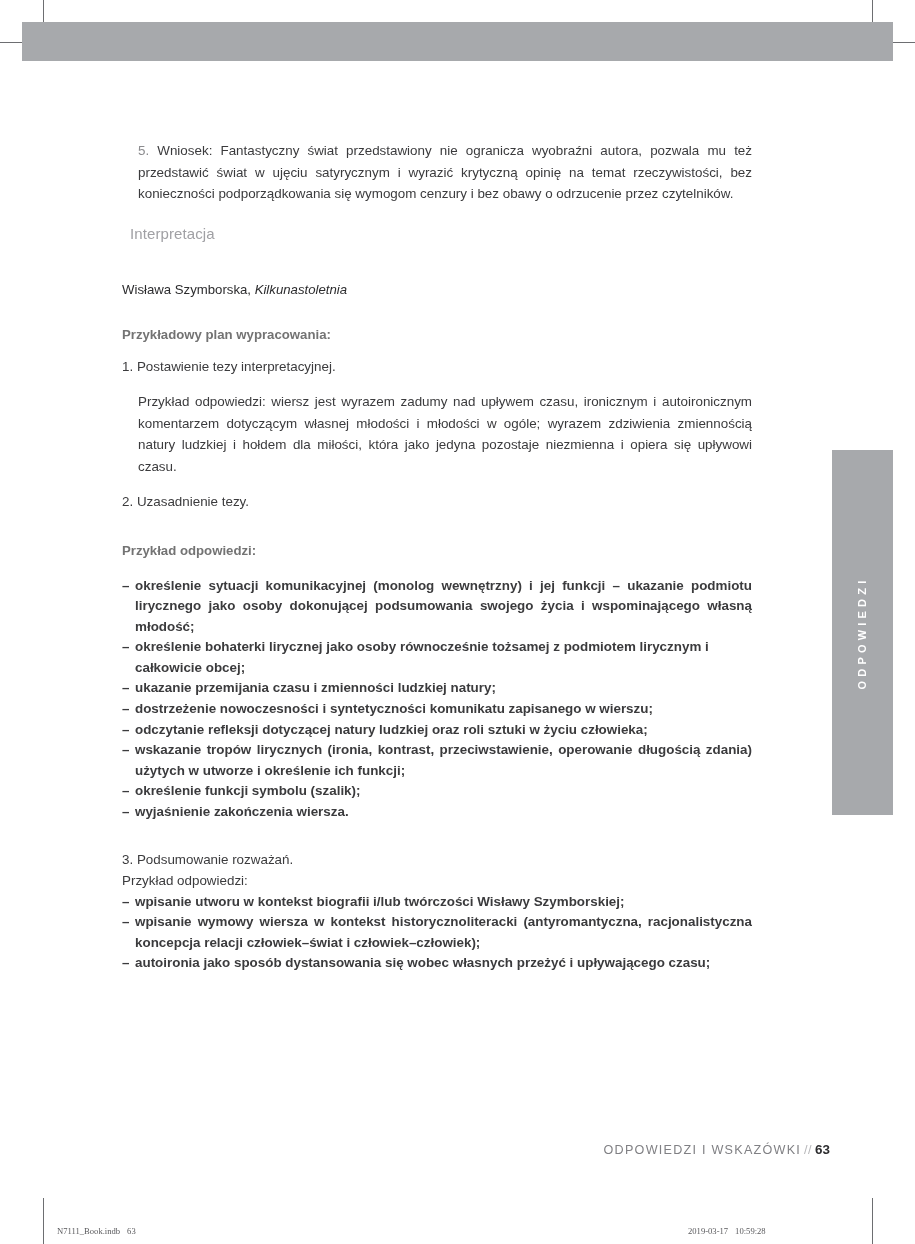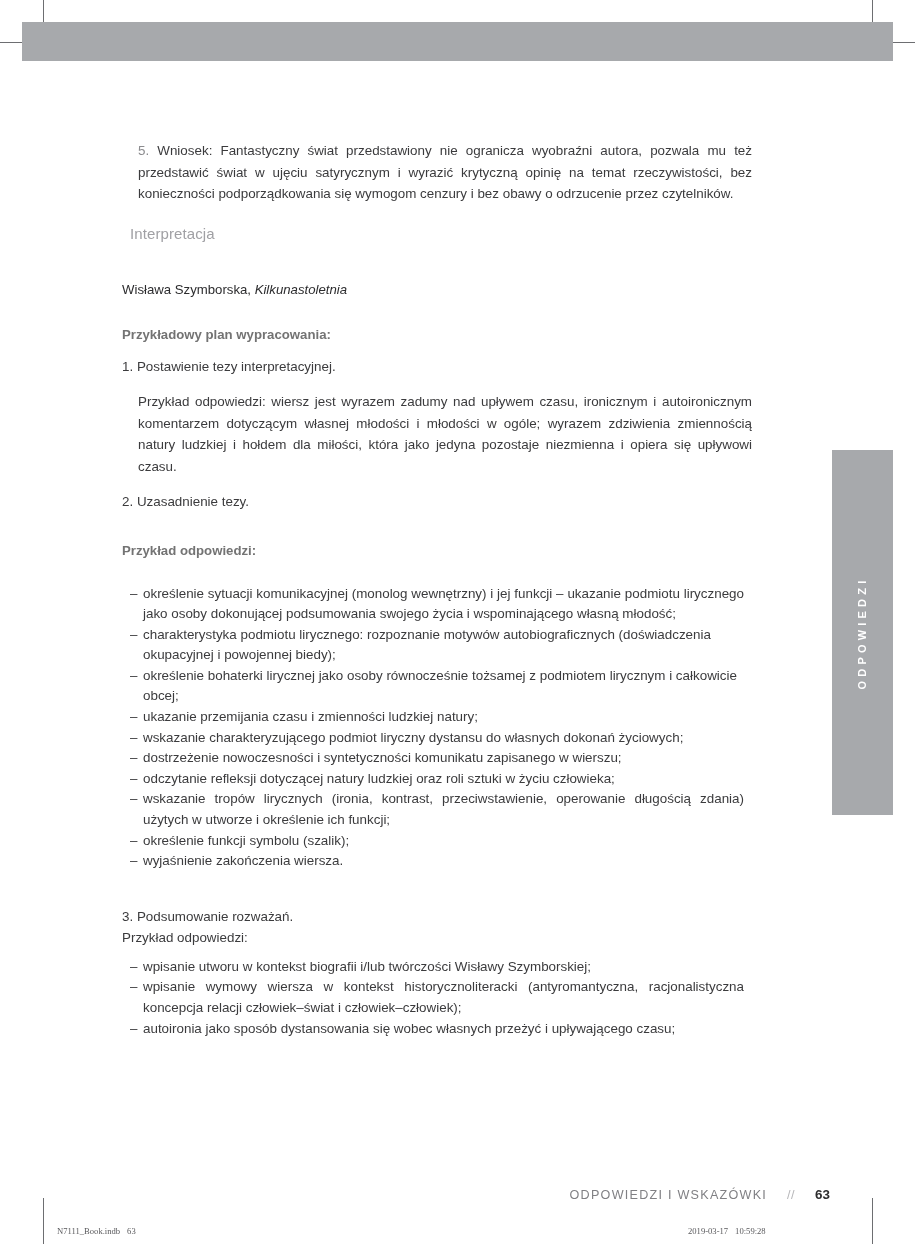--- a/index.html
+++ b/index.html
@@ -117,22 +117,23 @@
 
   .plain {
     color: #3b3b3d;
     font-size: 13.4px;
     line-height: 21.5px;
     margin: 0;
   }
 
   .dash-list {
     list-style: none;
-    margin: 8px;
+    margin: 0;
     padding: 0;
+    font-weight: bold;
   }
   .dash-list li {
     position: relative;
     padding-left: 13px;
     color: #3b3b3d;
     font-size: 13.4px;
     line-height: 20.6px;
     margin: 0;
   }
   .dash-list li.justify { text-align: justify; }
@@ -149,22 +150,21 @@
 
   
   .running-footer {
     position: absolute;
     left: 122px;
     top: 1142px;
     width: 708px;
     display: flex;
     justify-content: flex-end;
     align-items: baseline;
-    gap: 20px;
-    margin-top: 45px;
+    gap: 3px;
   }
   .rf-title {
     color: #808084;
     font-size: 12.6px;
     letter-spacing: 1.25px;
   }
   .rf-sep {
     color: #b6b6b9;
     font-size: 12.6px;
     letter-spacing: 0.5px;
@@ -233,24 +233,22 @@
     <p class="plain">2. Uzasadnienie tezy.</p>
 
     <div class="gap-30"></div>
 
     <p class="lead-bold">Przykład odpowiedzi:</p>
 
     <div class="gap-18"></div>
 
     <ul class="dash-list">
       <li class="justify">określenie sytuacji komunikacyjnej (monolog wewnętrzny) i jej funkcji – ukazanie podmiotu lirycznego jako osoby dokonującej podsumowania swojego życia i wspominającego własną młodość;</li>
-      <li>charakterystyka podmiotu lirycznego: rozpoznanie motywów autobiograficznych (doświadczenia okupacyjnej i powojennej biedy);</li>
       <li>określenie bohaterki lirycznej jako osoby równocześnie tożsamej z podmiotem lirycznym i całkowicie obcej;</li>
       <li>ukazanie przemijania czasu i zmienności ludzkiej natury;</li>
-      <li>wskazanie charakteryzującego podmiot liryczny dystansu do własnych dokonań życiowych;</li>
       <li>dostrzeżenie nowoczesności i syntetyczności komunikatu zapisanego w wierszu;</li>
       <li>odczytanie refleksji dotyczącej natury ludzkiej oraz roli sztuki w życiu człowieka;</li>
       <li class="justify">wskazanie tropów lirycznych (ironia, kontrast, przeciwstawienie, operowanie długością zdania) użytych w utworze i określenie ich funkcji;</li>
       <li>określenie funkcji symbolu (szalik);</li>
       <li>wyjaśnienie zakończenia wiersza.</li>
     </ul>
 
     <div class="gap-26"></div>
 
     <p class="plain">3. Podsumowanie rozważań.</p>

